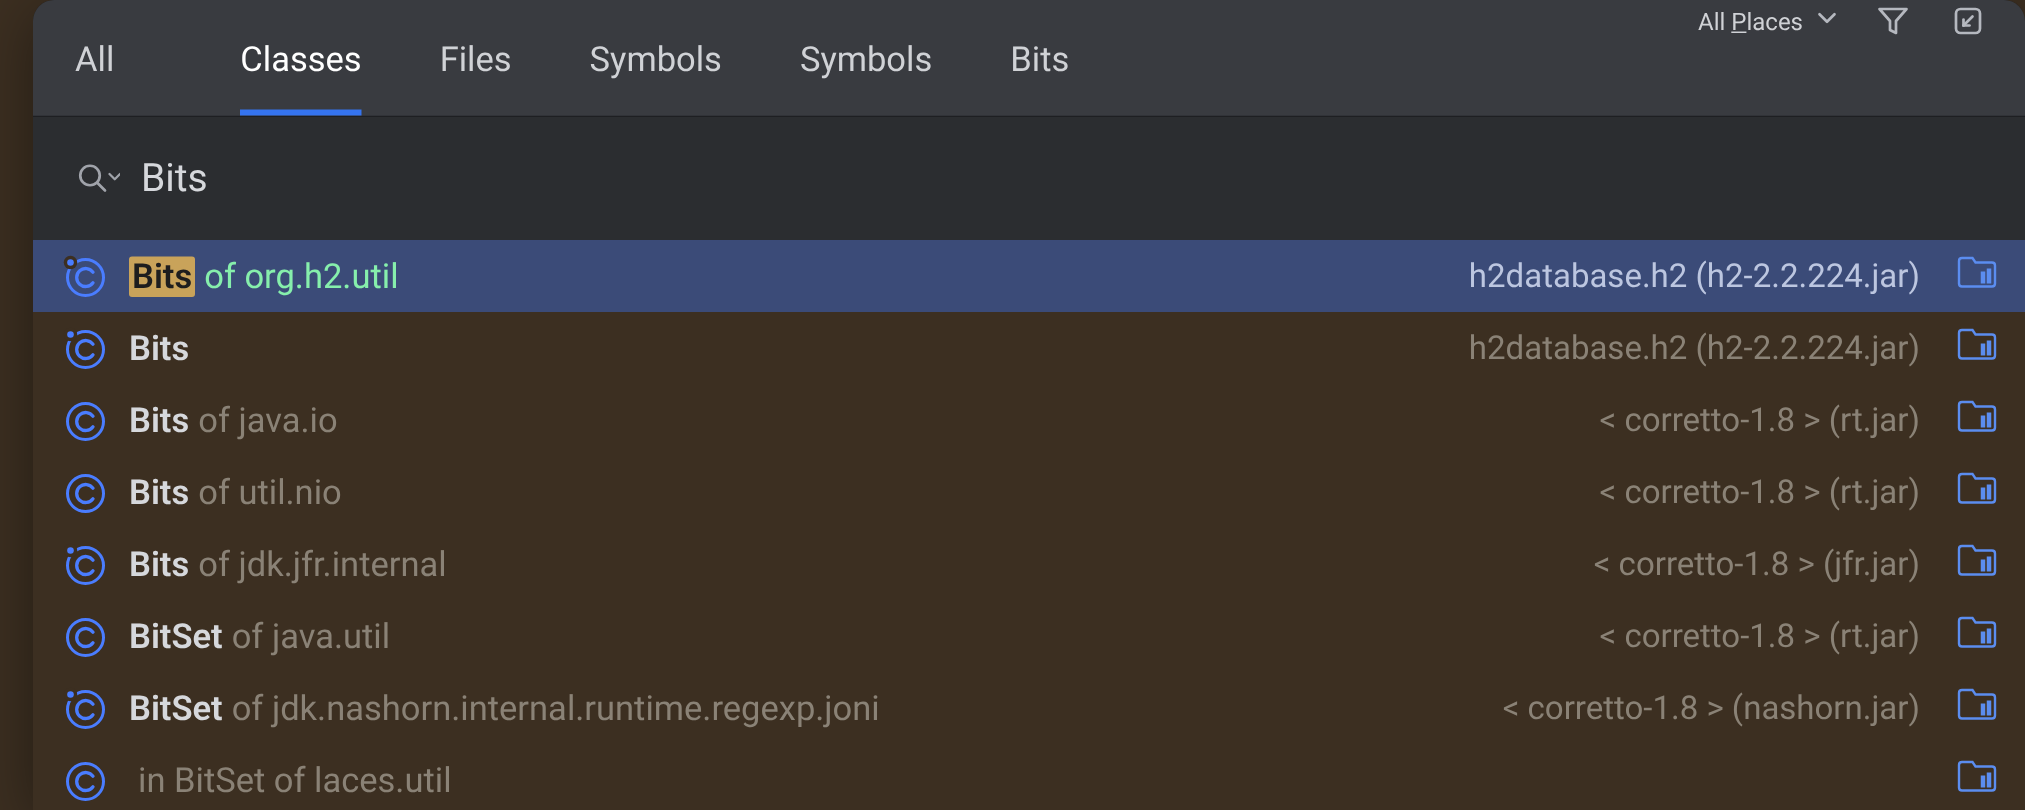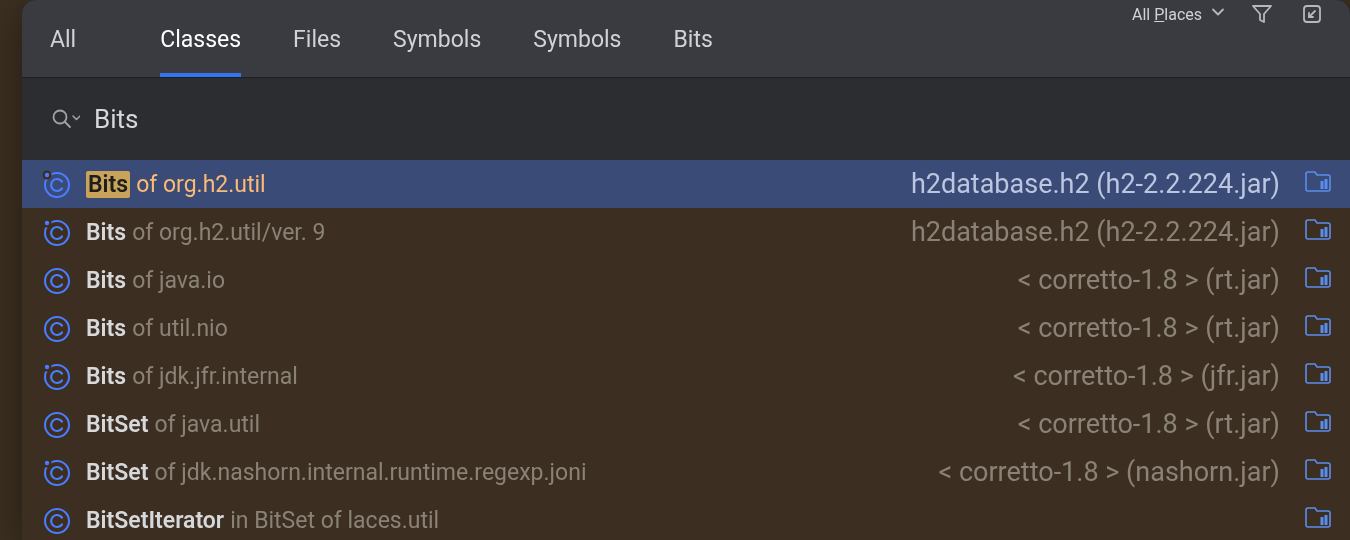--- a/index.html
+++ b/index.html
@@ -163,26 +163,26 @@
   .main-text .bold {
     font-weight: 600;
     color: #d6d8dc;
   }
   .main-text .dim {
     color: #8a8276;
     font-weight: 400;
     margin-left: 6px;
   }
   .result-row.selected .main-text .dim {
-    color: #fdba74;
+    color: #86efac;
   }
   .spacer { flex: 1; }
   .right-text {
     color: #8a8276;
-    font-size: 27px;
+    font-size: 22px;
     white-space: nowrap;
   }
   .result-row.selected .right-text {
     color: #bcc6e0;
   }
   .lib-folder-icon {
     margin-left: 10px;
     flex-shrink: 0;
   }
 
@@ -267,21 +267,20 @@
         <div class="cls-icon">
           <svg width="32" height="32" viewBox="0 0 32 32">
             <circle cx="17" cy="17" r="12" fill="none" stroke="#4a7dff" stroke-width="2"></circle>
             <path d="M22 13.5 A6 6 0 1 0 22 20.5" fill="none" stroke="#4a7dff" stroke-width="2.2" stroke-linecap="round"></path>
             <circle cx="7" cy="7" r="4.5" fill="#3c2f21"></circle>
             <circle cx="7" cy="7" r="2.2" fill="#4a7dff"></circle>
           </svg>
         </div>
         <div class="main-text">
           <span class="bold">Bits</span>
-          <span class="dim"> of org.h2.util/ver. 9</span>
         </div>
         <div class="spacer"></div>
         <div class="right-text">h2database.h2 (h2-2.2.224.jar)</div>
         <div class="lib-folder-icon"><svg width="28" height="24" viewBox="0 0 28 24">
             <path d="M2 6 L2 20 Q2 22 4 22 L24 22 Q26 22 26 20 L26 8 Q26 6 24 6 L13 6 L11 3 L4 3 Q2 3 2 5 Z" fill="none" stroke="#5b8df0" stroke-width="1.6"></path>
             <rect x="16.5" y="12" width="3" height="8" fill="#5b8df0"></rect>
             <rect x="20.5" y="10" width="3" height="10" fill="#5b8df0"></rect>
           </svg></div>
       </div>
       <div class="result-row">
@@ -384,21 +383,20 @@
           </svg></div>
       </div>
       <div class="result-row">
         <div class="cls-icon">
           <svg width="32" height="32" viewBox="0 0 32 32">
             <circle cx="17" cy="17" r="12" fill="none" stroke="#4a7dff" stroke-width="2"></circle>
             <path d="M22 13.5 A6 6 0 1 0 22 20.5" fill="none" stroke="#4a7dff" stroke-width="2.2" stroke-linecap="round"></path>
           </svg>
         </div>
         <div class="main-text">
-          <span class="bold">BitSetIterator</span>
           <span class="dim"> in BitSet of laces.util</span>
         </div>
         <div class="spacer"></div>
         <div class="lib-folder-icon"><svg width="28" height="24" viewBox="0 0 28 24">
             <path d="M2 6 L2 20 Q2 22 4 22 L24 22 Q26 22 26 20 L26 8 Q26 6 24 6 L13 6 L11 3 L4 3 Q2 3 2 5 Z" fill="none" stroke="#5b8df0" stroke-width="1.6"></path>
             <rect x="16.5" y="12" width="3" height="8" fill="#5b8df0"></rect>
             <rect x="20.5" y="10" width="3" height="10" fill="#5b8df0"></rect>
           </svg></div>
       </div>
     </div>

